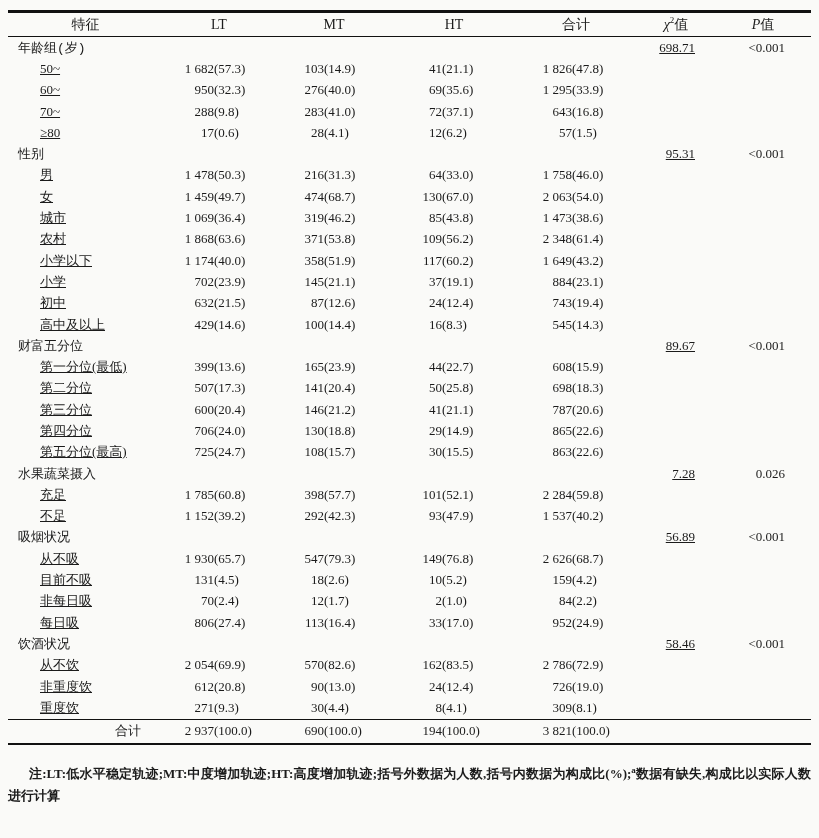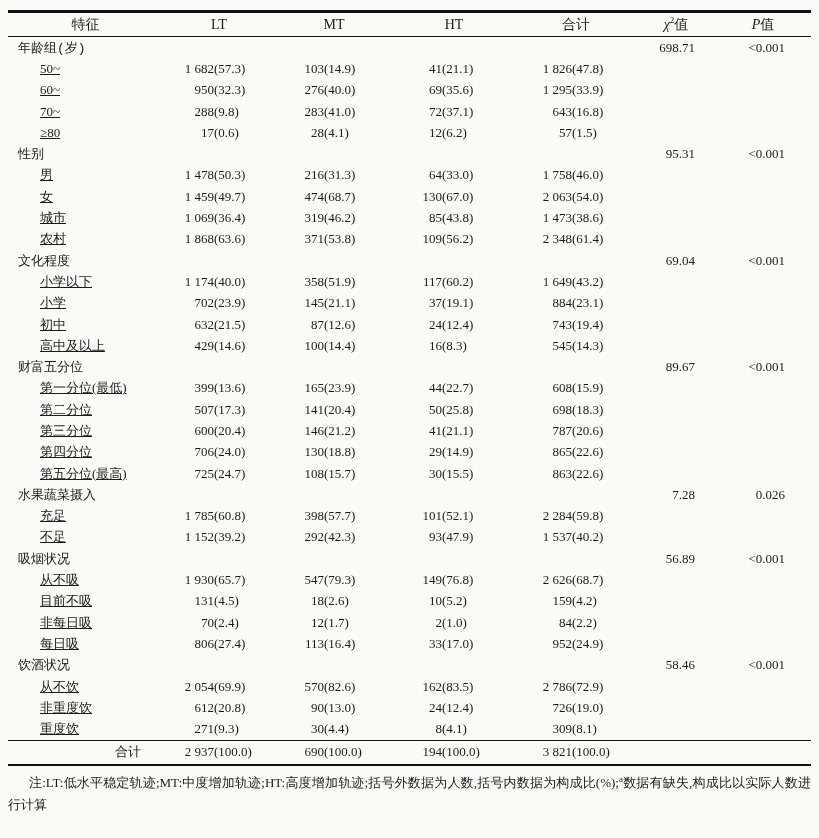--- a/index.html
+++ b/index.html
@@ -48,31 +48,32 @@
   .num { text-align: center; }
   .num .pair { display: inline-flex; }
   .cnt { display: inline-block; text-align: right; white-space: pre; }
   .pct { display: inline-block; text-align: left; }
   .col-lt .cnt    { width: 38px; } .col-lt .pct    { width: 48px; }
   .col-mt .cnt    { width: 28px; } .col-mt .pct    { width: 48px; }
   .col-ht .cnt    { width: 24px; text-align: right; } .col-ht .pct    { width: 48px; }
   .col-total .cnt { width: 40px; } .col-total .pct { width: 48px; }
 
   .stat { text-align: right; }
-  .stat.chi  { padding-right: 20px; }
+  .stat.chi  { padding-right: 20px; text-decoration: underline; }
   .stat.pval { padding-right: 26px; text-align: right; }
 
   .footnote {
-    margin: 6px 0 0 0;
+    margin: 18px 0 0 0;
     padding: 0;
     width: 803px;
     font-size: 13px;
     line-height: 22px;
     text-indent: 21px;
     text-align: justify;
+    font-weight: bold;
   }
   .footnote sup { font-size: 9px; line-height: 0; }
 </style>
 </head>
 <body>
 
 <div class="sheet">
   <table>
     <colgroup>
       <col style="width:155px">
@@ -274,29 +275,20 @@
               <span class="cnt">109</span>
               <span class="pct">(56.2)</span>
             </span></td>
           <td class="num col-total"><span class="pair">
               <span class="cnt">2 348</span>
               <span class="pct">(61.4)</span>
             </span></td>
           <td class="stat chi"></td>
           <td class="stat pval"></td>
         </tr>
-        <tr class="row-group">
-          <td class="stub group">文化程度</td>
-          <td class="num col-lt"></td>
-          <td class="num col-mt"></td>
-          <td class="num col-ht"></td>
-          <td class="num col-total"></td>
-          <td class="stat chi">69.04</td>
-          <td class="stat pval">&lt;0.001</td>
-        </tr>
         <tr class="row-item">
           <td class="stub item">小学以下</td>
           <td class="num col-lt"><span class="pair">
               <span class="cnt">1 174</span>
               <span class="pct">(40.0)</span>
             </span></td>
           <td class="num col-mt"><span class="pair">
               <span class="cnt">358</span>
               <span class="pct">(51.9)</span>
             </span></td>

